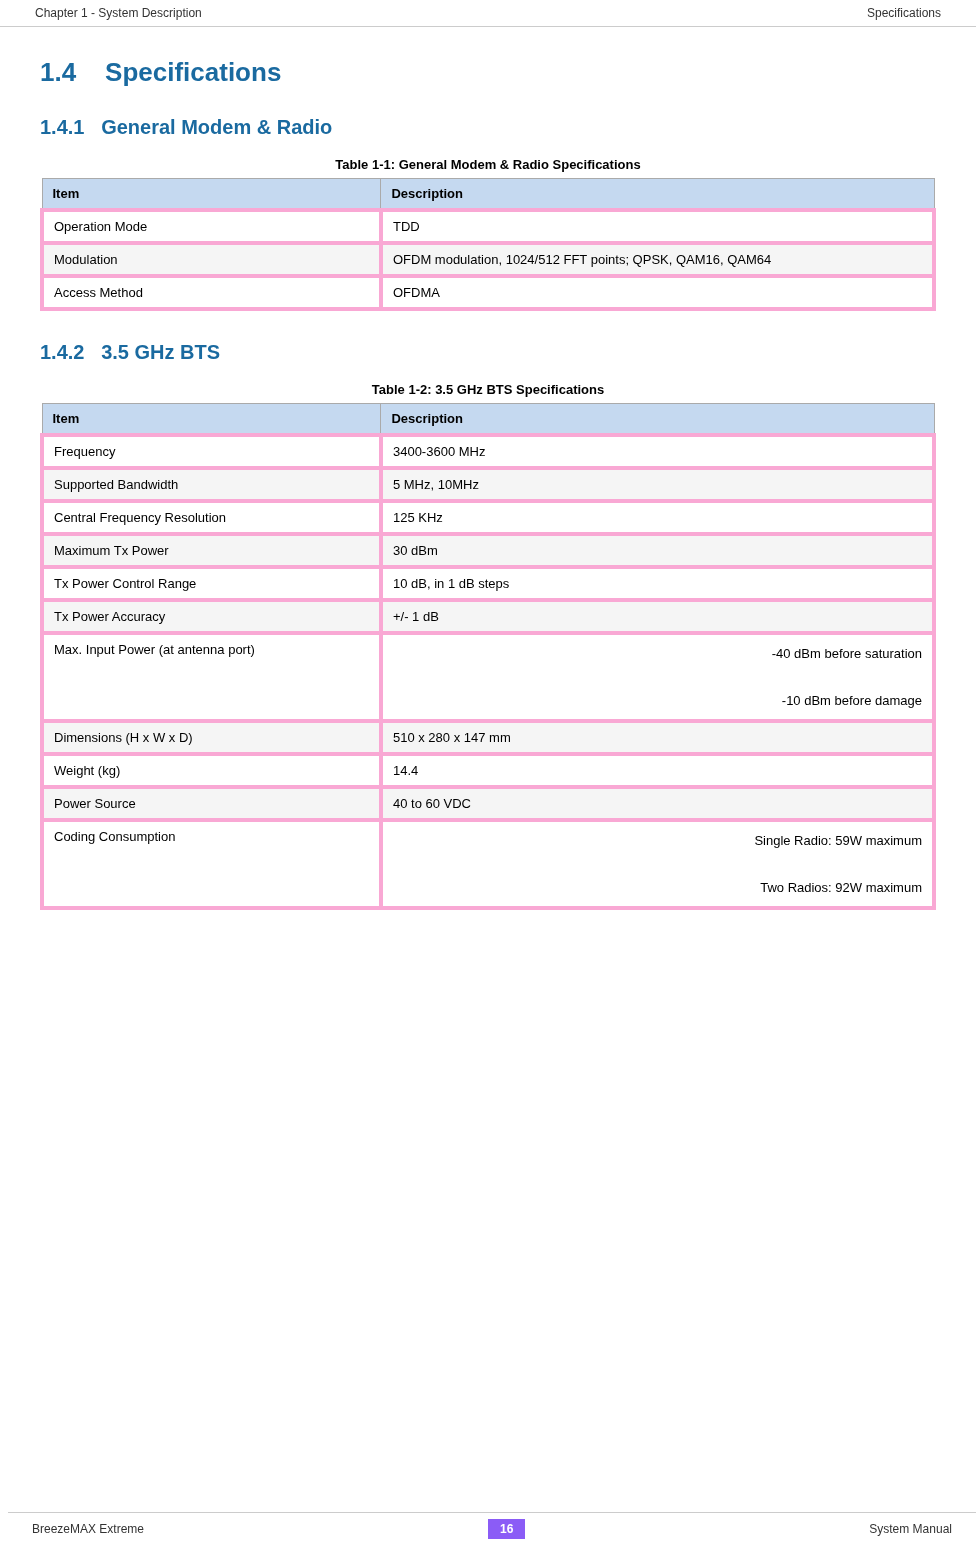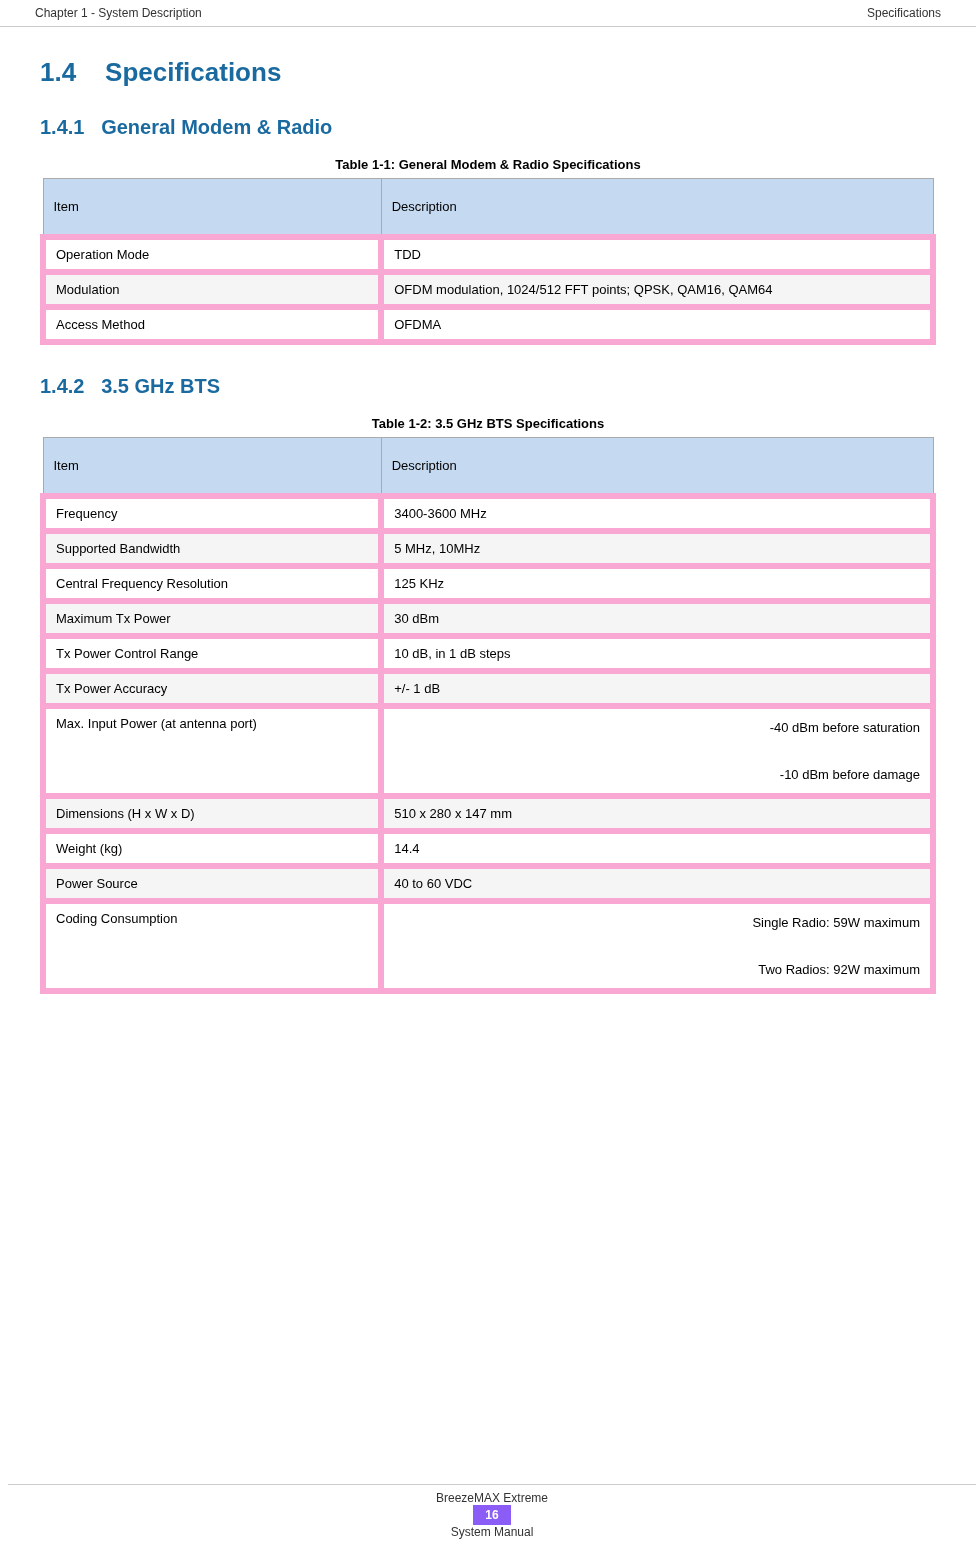--- a/index.html
+++ b/index.html
@@ -63,36 +63,36 @@
       border-collapse: collapse;
       margin-bottom: 30px;
     }
 
     .spec-table thead tr {
       background-color: #c5d9f0;
     }
 
     .spec-table thead th {
       border: 1px solid #aaa;
-      padding: 20px 10px;
+      padding: 7px 10px;
       text-align: left;
-      font-weight: normal;
+      font-weight: bold;
       font-size: 13px;
     }
 
     .spec-table tbody tr {
       background-color: #fff;
     }
 
     .spec-table tbody tr:nth-child(even) {
       background-color: #f5f5f5;
     }
 
     .spec-table tbody td {
-      border: 6px solid #f9a8d4;
+      border: 4px solid #f9a8d4;
       padding: 7px 10px;
       vertical-align: top;
       font-size: 13px;
     }
 
     .spec-table tbody td:first-child {
       width: 38%;
     }
 
     
@@ -101,21 +101,20 @@
       bottom: 0;
       left: 8px;
       right: 0;
       display: flex;
       justify-content: space-between;
       align-items: center;
       padding: 6px 24px;
       border-top: 1px solid #ccc;
       font-size: 12px;
       color: #333;
-      flex-direction: column;
     }
 
     .footer-page {
       background: #8b5cf6;
       color: #fff;
       padding: 3px 12px;
       font-size: 12px;
       font-weight: bold;
     }
 

